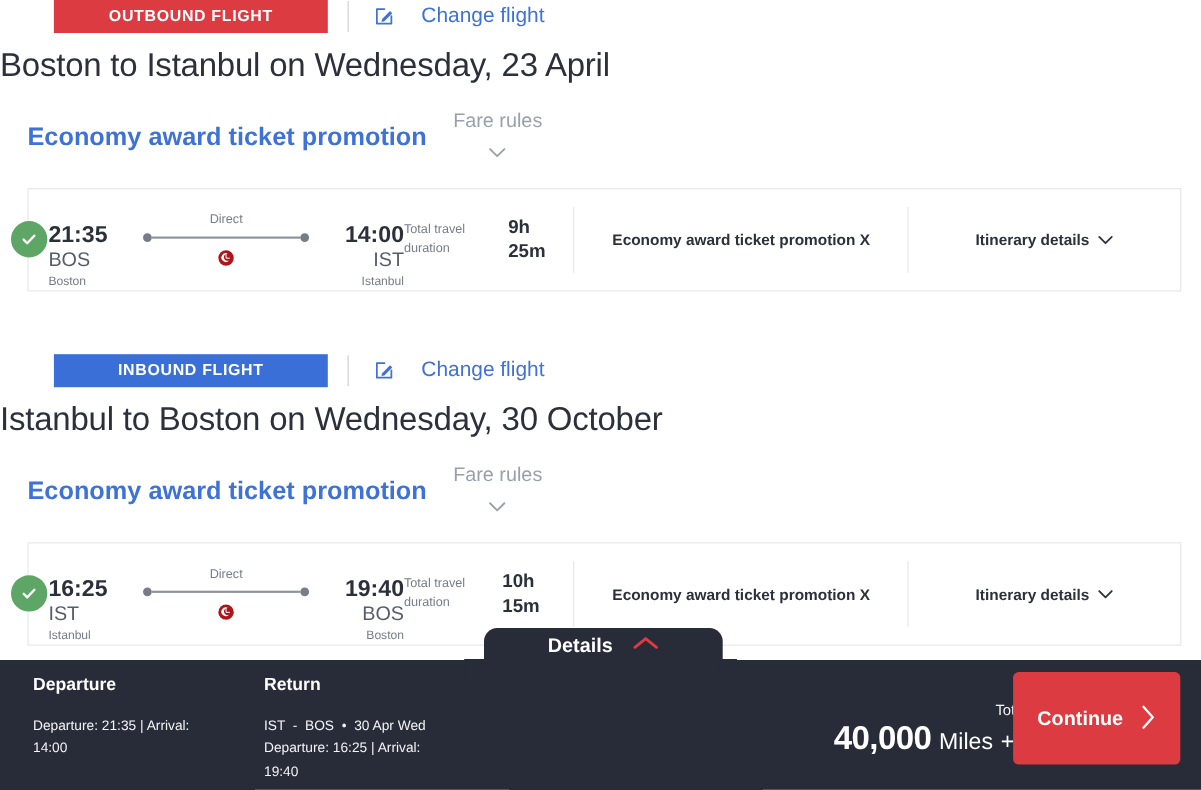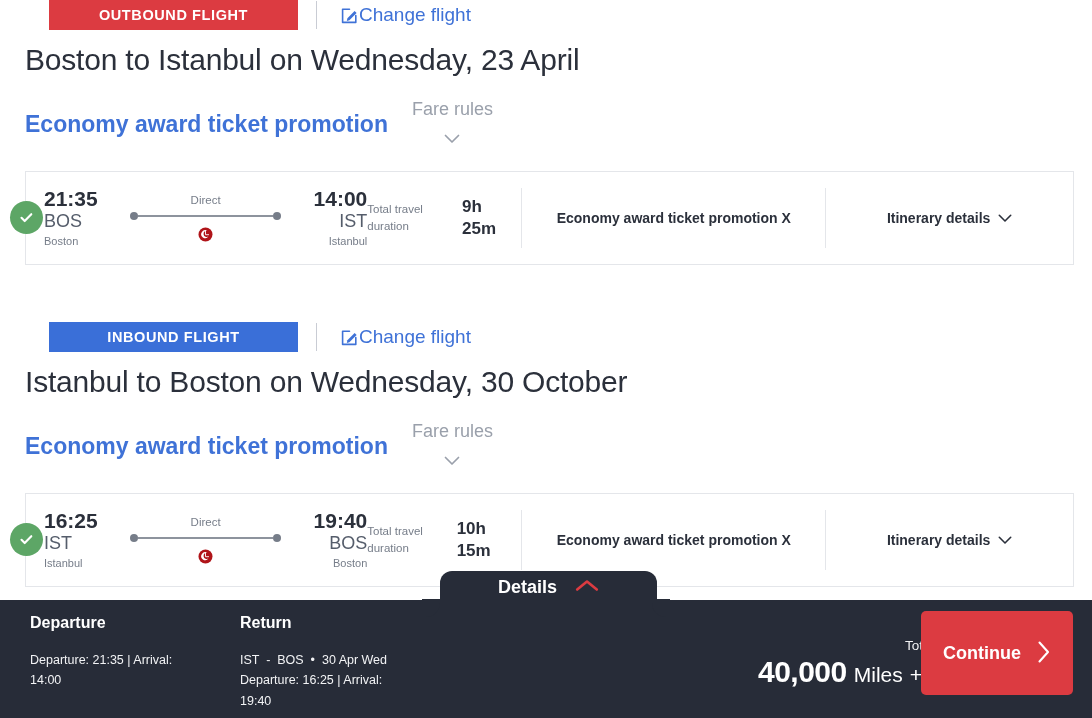--- a/index.html
+++ b/index.html
@@ -56,30 +56,29 @@
 
   .badge-sep {
     width: 1px;
     height: 28px;
     background: #c9ccd4;
     margin: 0 22px 0 18px;
   }
 
   .change-flight {
     display: flex;
-    align-items: flex-end;
-    gap: 0;
+    align-items: center;
+    gap: 24px;
     color: #3f72d7;
     font-size: 19px;
     cursor: pointer;
   }
   .change-flight .ic { display: flex; align-items: center; }
 
   .route-title {
-    padding-left: 25px;
     margin-top: 13px;
     font-size: 30px;
     font-weight: 400;
     color: #2b303b;
     letter-spacing: -0.2px;
   }
 
   .fare-row {
     display: flex;
     align-items: center;
@@ -128,21 +127,21 @@
     background: #5da666;
     display: flex;
     align-items: center;
     justify-content: center;
     z-index: 4;
   }
 
   .endpoint {
     display: flex;
     flex-direction: column;
-    justify-content: center;
+    justify-content: flex-end;
     width: 72px;
     flex: 0 0 auto;
   }
   .endpoint.dep { padding-left: 18px; align-items: flex-start; }
   .endpoint.arr { align-items: flex-end; }
   .ep-time {
     font-size: 21px;
     font-weight: bold;
     color: #2b303b;
     line-height: 1.15;

